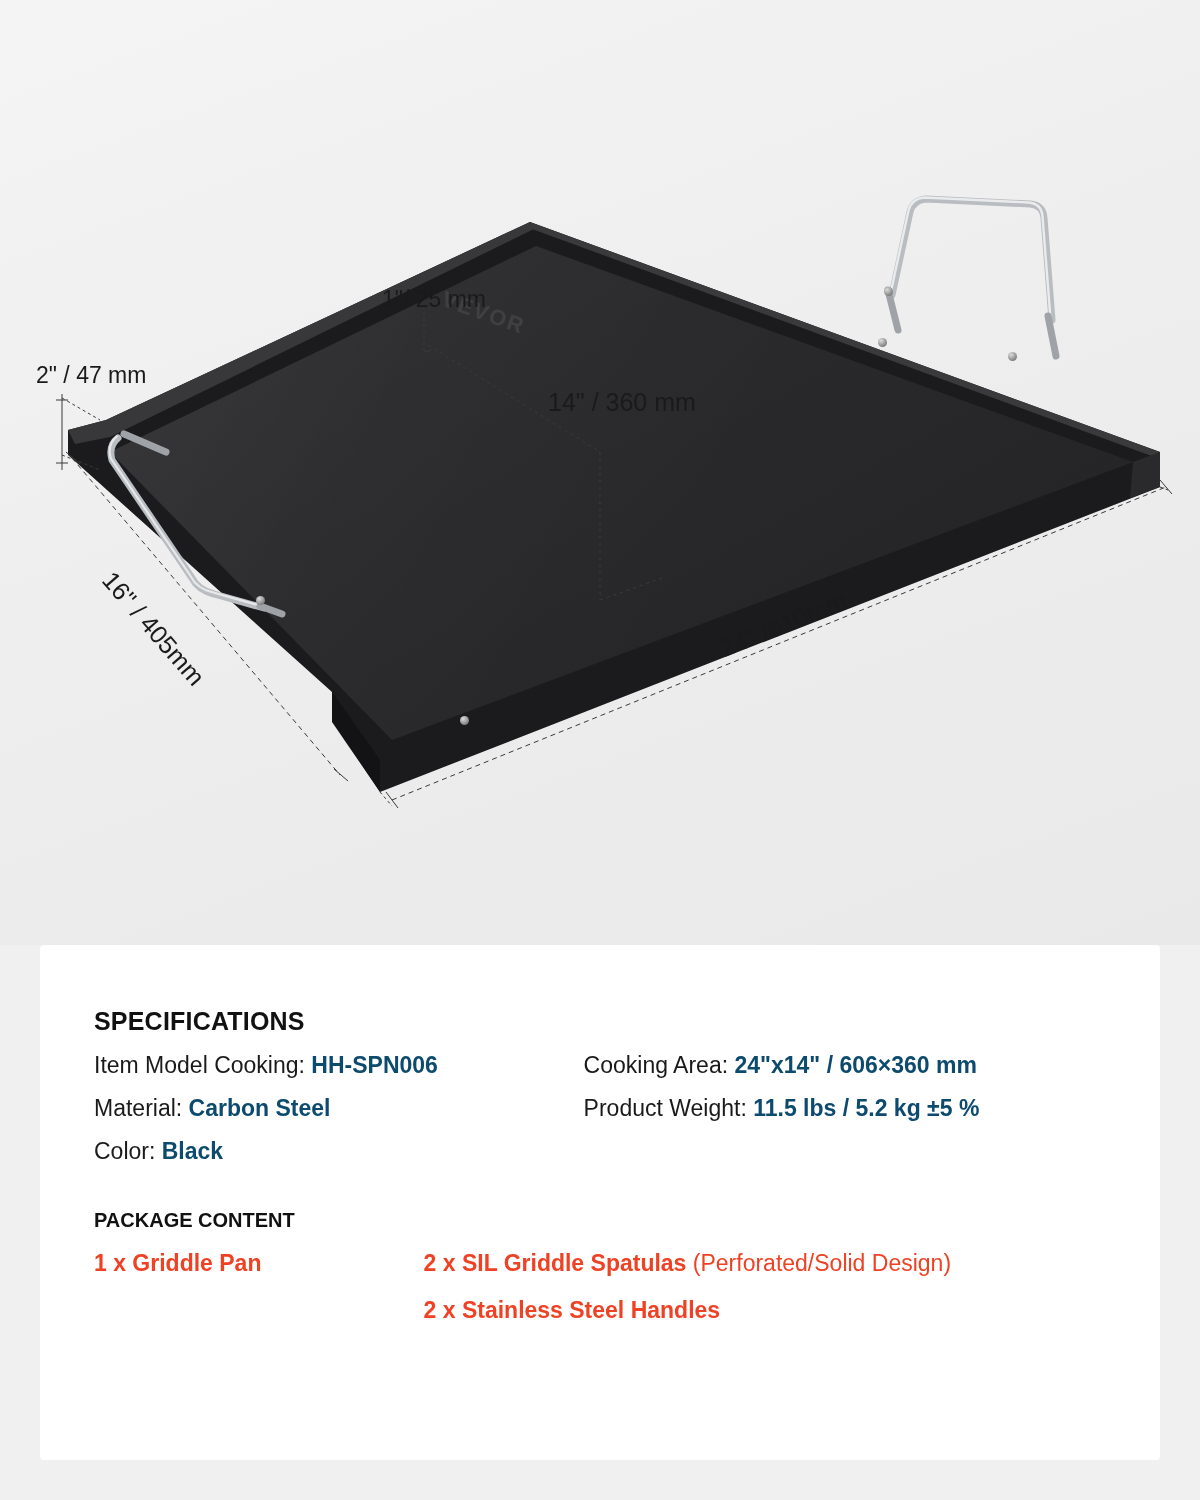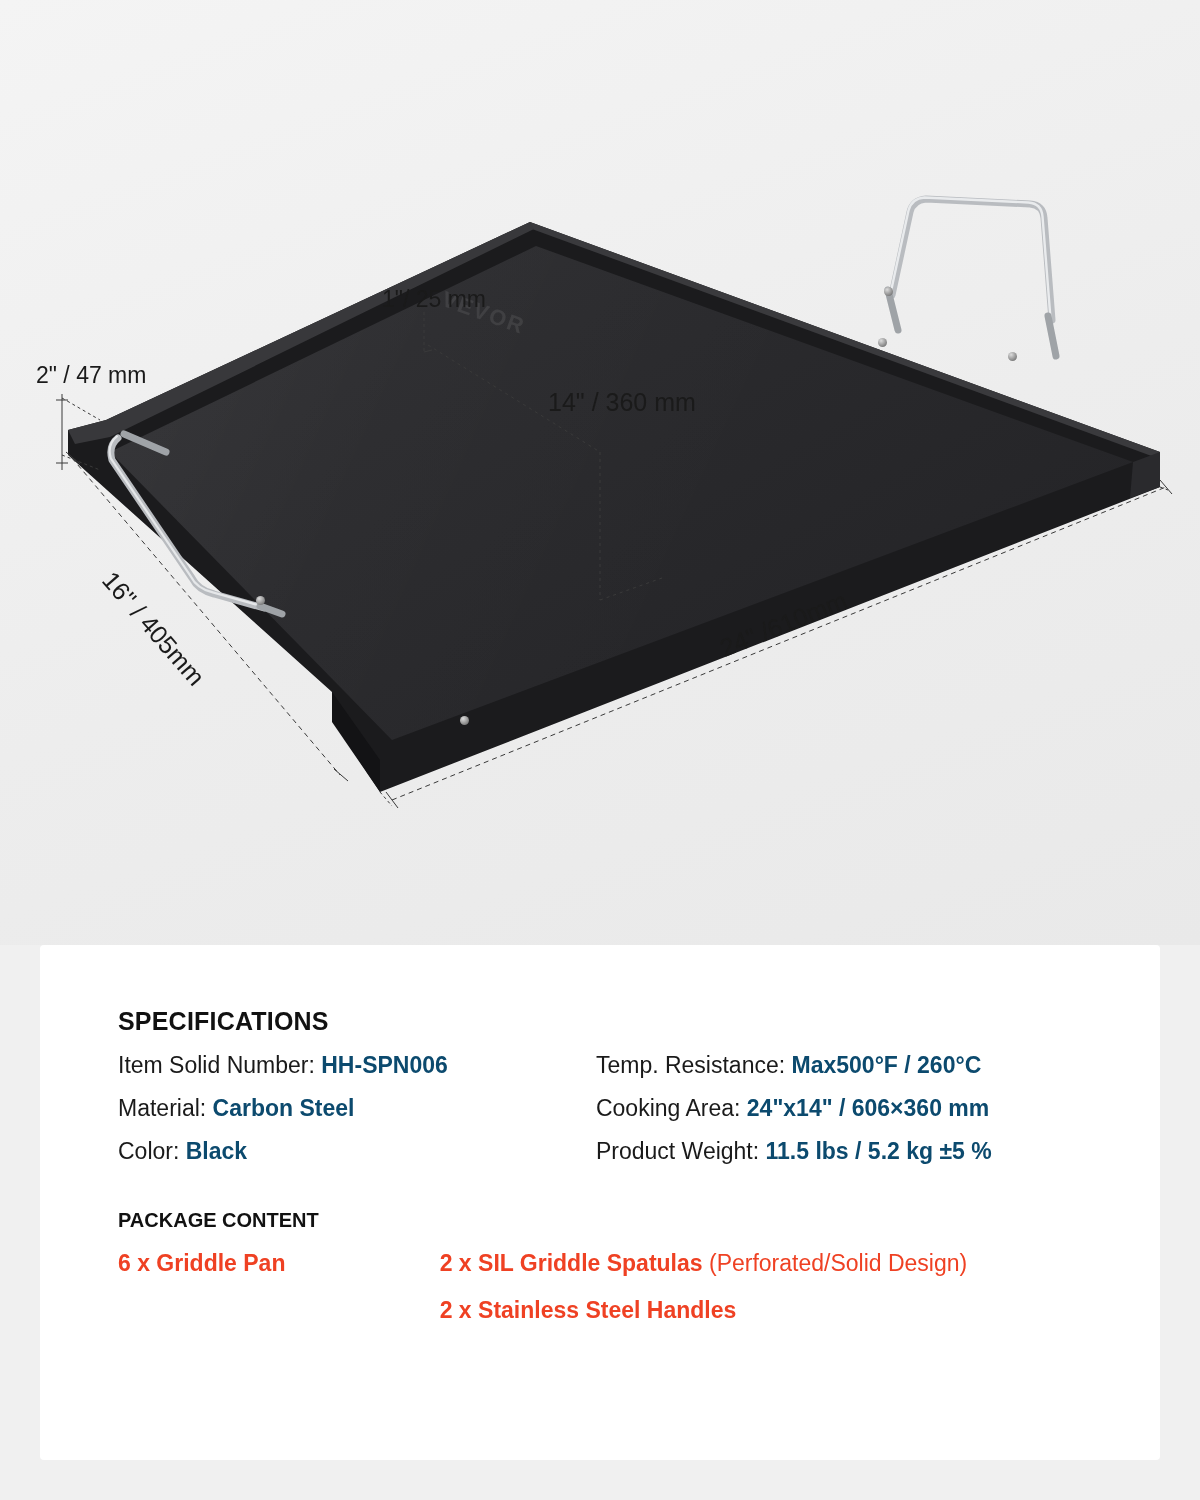--- a/index.html
+++ b/index.html
@@ -150,22 +150,21 @@
   #spec-card {
     position: absolute;
     left: 40px;
     top: 945px;
     width: 1120px;
     height: 515px;
     background: #ffffff;
     border-radius: 4px;
   }
   .card-inner {
-    padding: 62px 58px 0 38px;
-    margin-left: 40px;
+    padding: 62px 58px 0 54px;
   }
   .section-title {
     font-size: 25px;
     font-weight: bold;
     color: #111111;
     letter-spacing: 0.2px;
     margin: 0 0 18px 0;
   }
   .spec-grid {
     display: flex;
@@ -291,60 +290,56 @@
 
 <div id="spec-card">
   <div class="card-inner">
 
     <div class="section-title">SPECIFICATIONS</div>
 
     <div class="spec-grid">
       <div class="spec-col-left">
 
         <div class="spec-row">
-          <span>Item Solid Number:</span>
+          <span>Item Model Cooking:</span>
           <span class="spec-val">HH-SPN006</span>
         </div>
 
         <div class="spec-row">
           <span>Material:</span>
           <span class="spec-val">Carbon Steel</span>
         </div>
 
         <div class="spec-row">
           <span>Color:</span>
           <span class="spec-val">Black</span>
         </div>
 
       </div>
       <div class="spec-col-right">
 
-        <div class="spec-row">
-          <span>Temp. Resistance:</span>
-          <span class="spec-val">Max500°F / 260°C</span>
-        </div>
 
         <div class="spec-row">
           <span>Cooking Area:</span>
           <span class="spec-val">24"x14" / 606×360 mm</span>
         </div>
 
         <div class="spec-row">
           <span>Product Weight:</span>
           <span class="spec-val">11.5 lbs / 5.2 kg ±5 %</span>
         </div>
 
       </div>
     </div>
 
     <div class="pkg-title">PACKAGE CONTENT</div>
 
     <div class="pkg-grid">
       <div class="pkg-col-left">
-        <div class="pkg-row">6 x Griddle Pan</div>
+        <div class="pkg-row">1 x Griddle Pan</div>
       </div>
       <div class="pkg-col-right">
         <div class="pkg-row">
           <span>2 x SIL Griddle Spatulas</span>
           <span class="pkg-note">(Perforated/Solid Design)</span>
         </div>
         <div class="pkg-row">
           <span>2 x Stainless Steel Handles</span>
         </div>
       </div>

